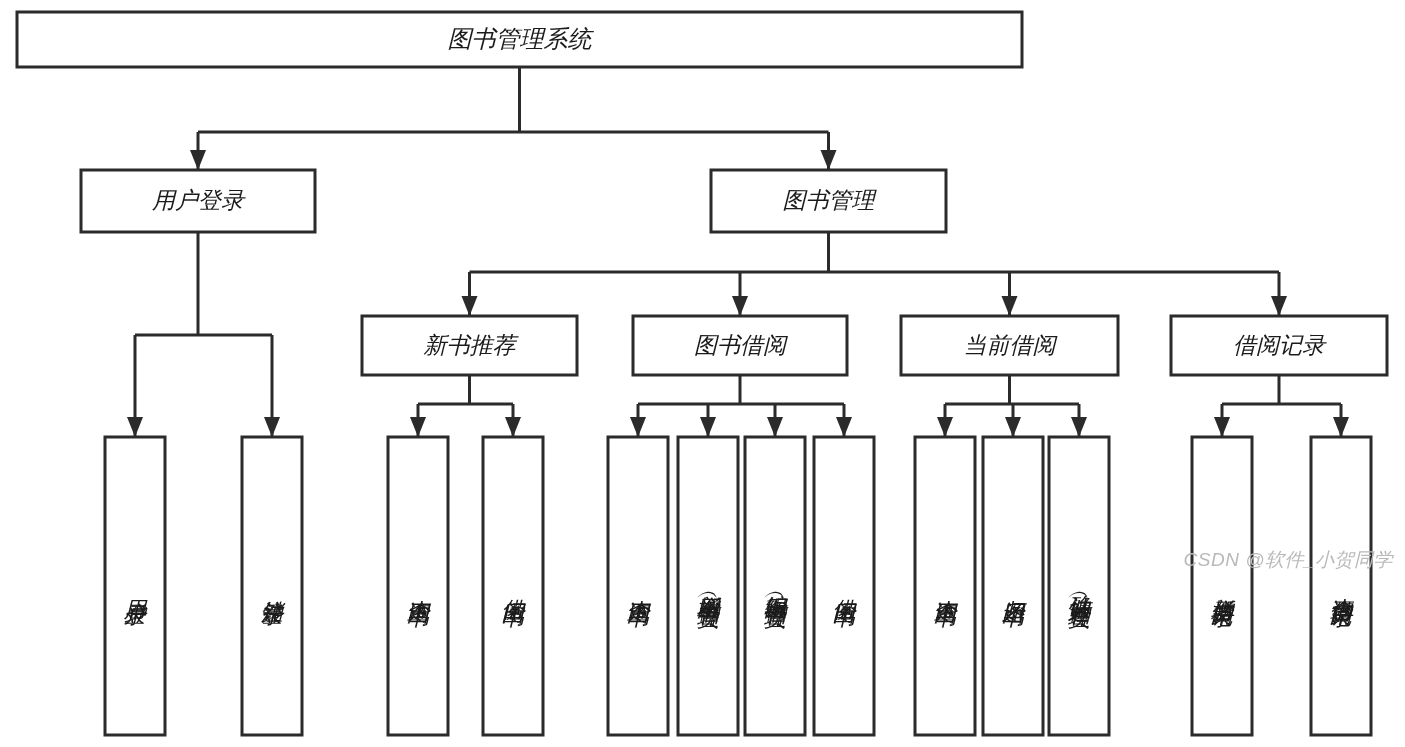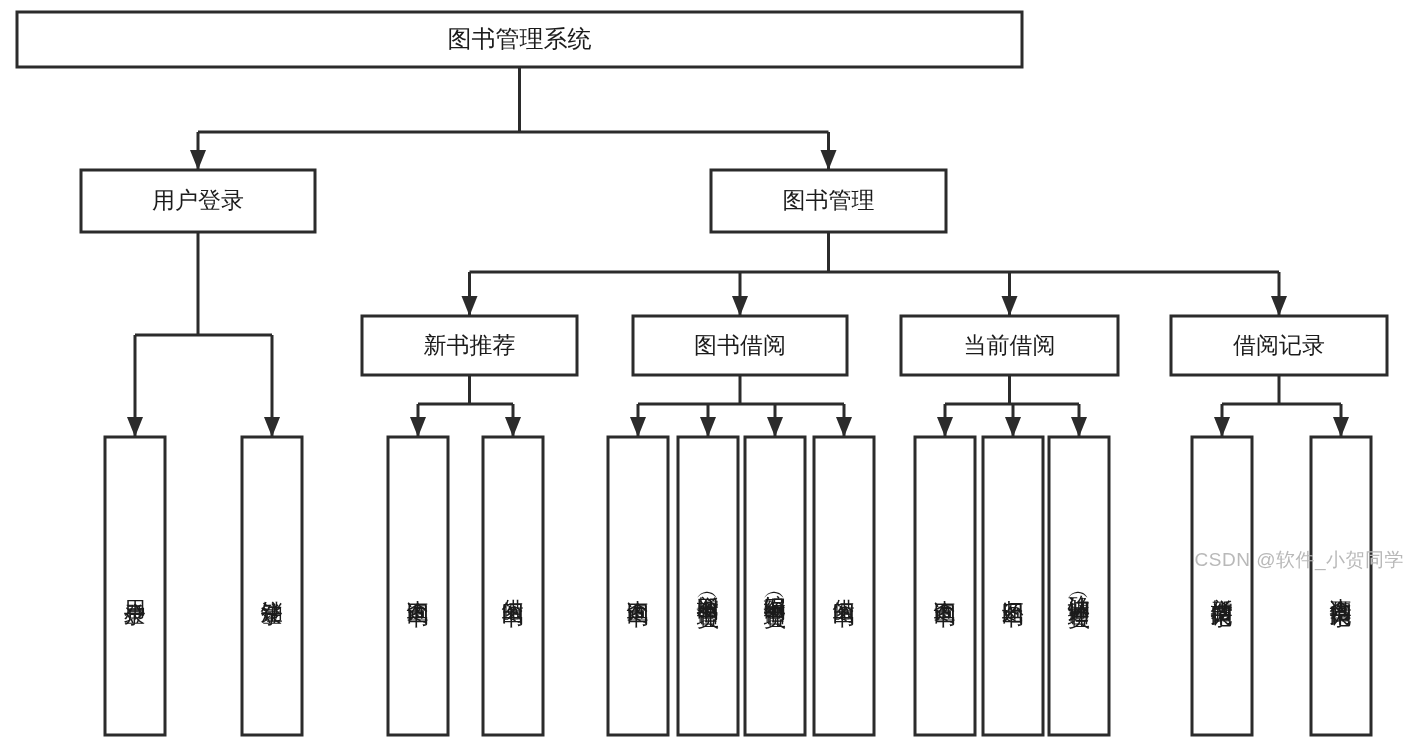--- a/index.html
+++ b/index.html
@@ -12,20 +12,21 @@
     width: 1405px;
     height: 747px;
     overflow: hidden;
     font-family: "Liberation Sans", "DejaVu Sans", sans-serif;
   }
   #diagram-root {
     position: relative;
     width: 1405px;
     height: 579px;
     background: #ffffff;
+    font-style: italic;
   }
   svg.diagram-canvas {
     position: absolute;
     left: 0;
     top: 0;
     width: 1405px;
     height: 747px;
     display: block;
   }
   .node-box {
@@ -68,21 +69,21 @@
     text-orientation: upright;
     font-family: "Liberation Sans", "DejaVu Sans", sans-serif;
     font-size: 22px;
     line-height: 1.06;
     letter-spacing: 2px;
     color: #1b1b1b;
     white-space: nowrap;
   }
   .watermark {
     position: absolute;
-    right: 1px;
+    right: 12px;
     bottom: 6px;
     font-family: "Liberation Sans", "DejaVu Sans", sans-serif;
     font-size: 19px;
     color: #b9b9b9;
     letter-spacing: 0.5px;
     user-select: none;
   }
 </style>
 </head>
 <body>

